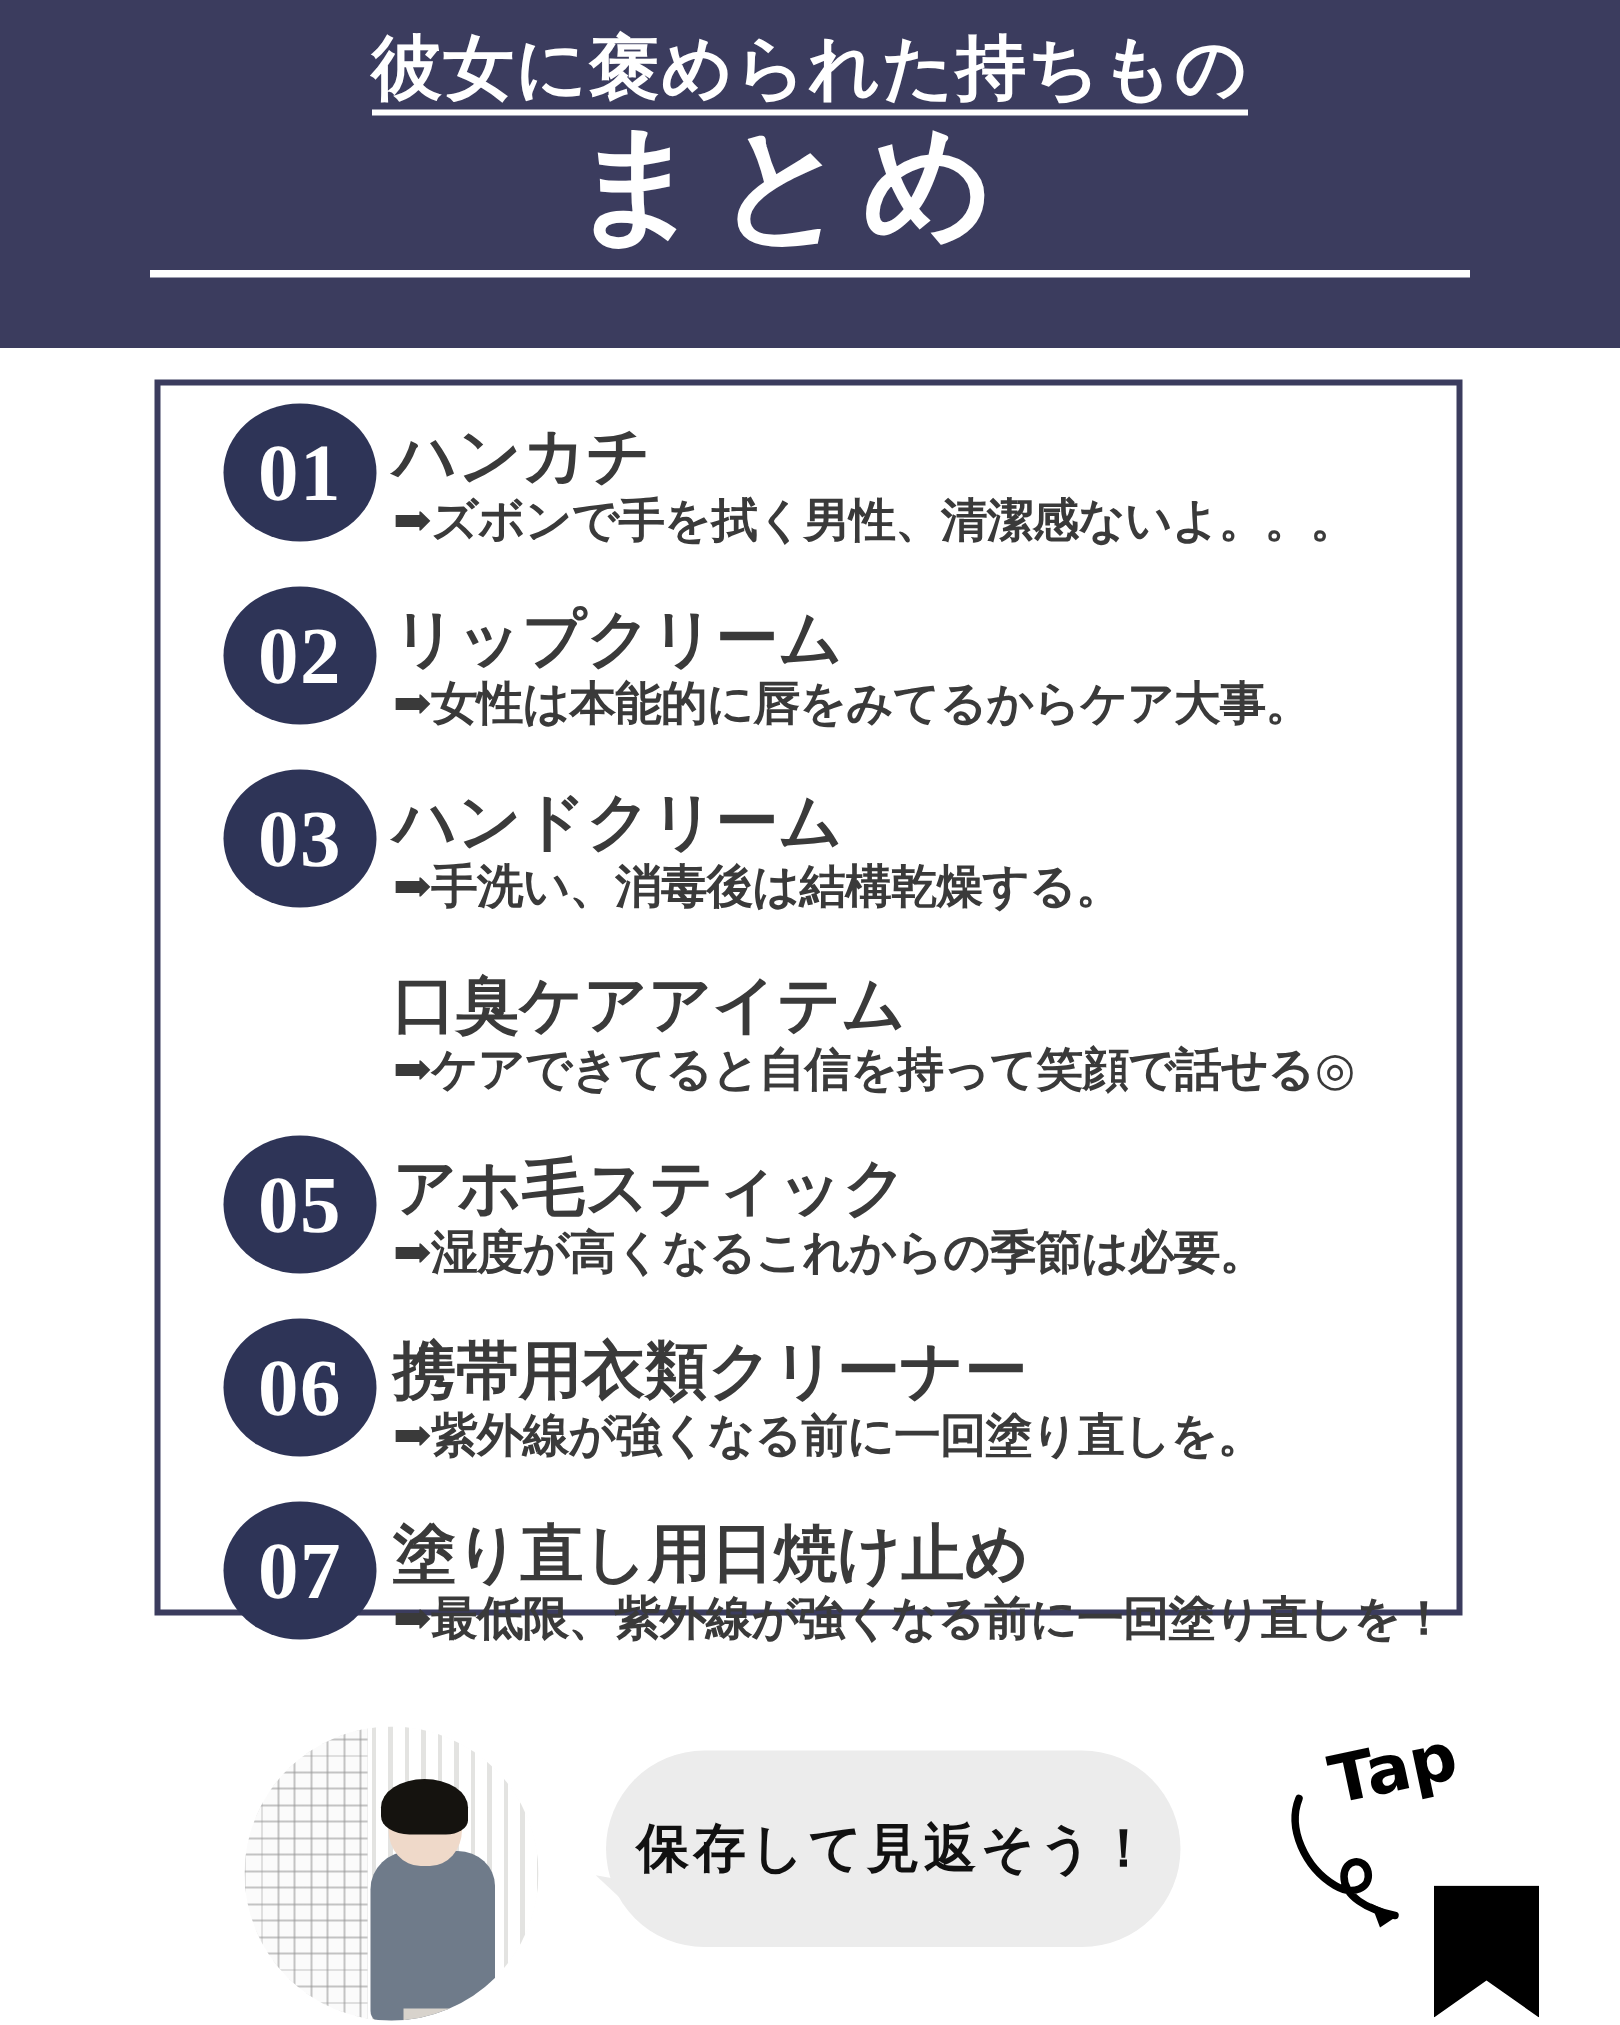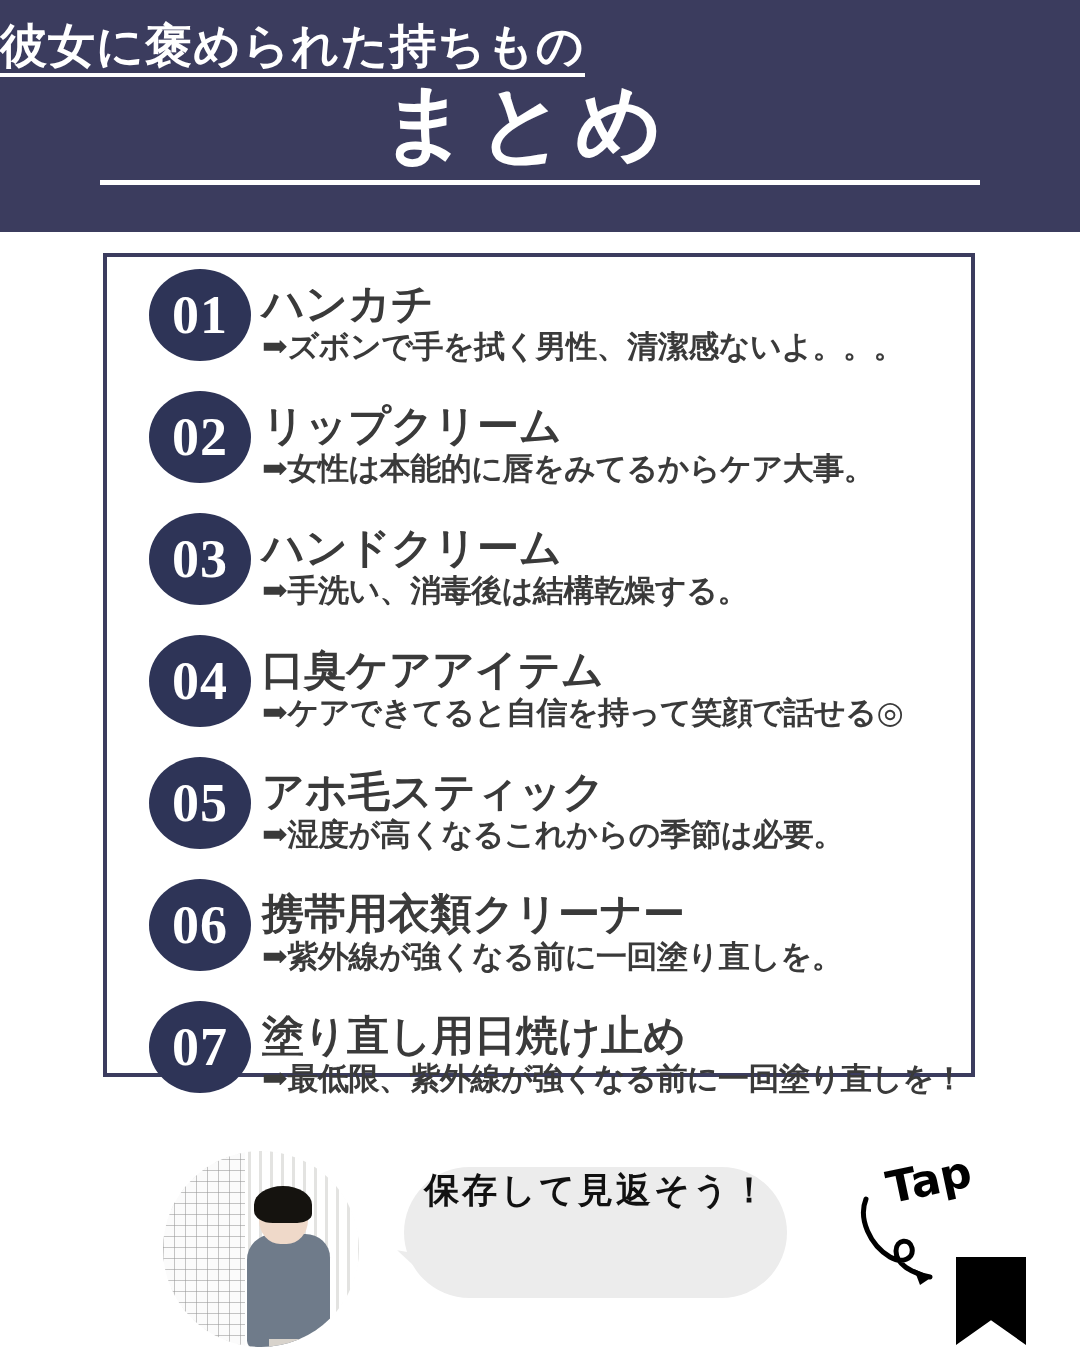--- a/index.html
+++ b/index.html
@@ -23,21 +23,21 @@
     width: 1080px;
     height: 232px;
     background: #3b3c5e;
     color: #ffffff;
   }
   .header-title {
     position: absolute;
     left: 0;
     top: 22px;
     width: 1080px;
-    text-align: left;
+    text-align: center;
     font-size: 47px;
     font-weight: bold;
     letter-spacing: 1px;
     line-height: 1.05;
     font-family: "Liberation Serif", "DejaVu Serif", serif;
     white-space: nowrap;
   }
   .header-title span.ul {
     display: inline-block;
     border-bottom: 4px solid #ffffff;
@@ -223,21 +223,21 @@
   
   .bubble {
     position: absolute;
     left: 404px;
     top: 42px;
     width: 383px;
     height: 131px;
     background: #ececec;
     border-radius: 66px;
     display: flex;
-    align-items: flex-start;
+    align-items: center;
     justify-content: center;
   }
   .bubble-tail {
     position: absolute;
     left: 395px;
     top: 128px;
     width: 0;
     height: 0;
     border-top: 22px solid #ececec;
     border-left: 34px solid transparent;
@@ -310,21 +310,20 @@
         </div>
       </div>
       <div class="row" style="top: 248px; padding-left: 18px;">
         <div class="badge">03</div>
         <div class="row-text">
           <div class="item-title">ハンドクリーム</div>
           <div class="item-desc">➡手洗い、消毒後は結構乾燥する。</div>
         </div>
       </div>
       <div class="row" style="top: 370px;">
-        <div class="badge">04</div>
         <div class="row-text">
           <div class="item-title">口臭ケアアイテム</div>
           <div class="item-desc">➡ケアできてると自信を持って笑顔で話せる◎</div>
         </div>
       </div>
       <div class="row" style="top: 492px;">
         <div class="badge">05</div>
         <div class="row-text">
           <div class="item-title">アホ毛スティック</div>
           <div class="item-desc">➡湿度が高くなるこれからの季節は必要。</div>

